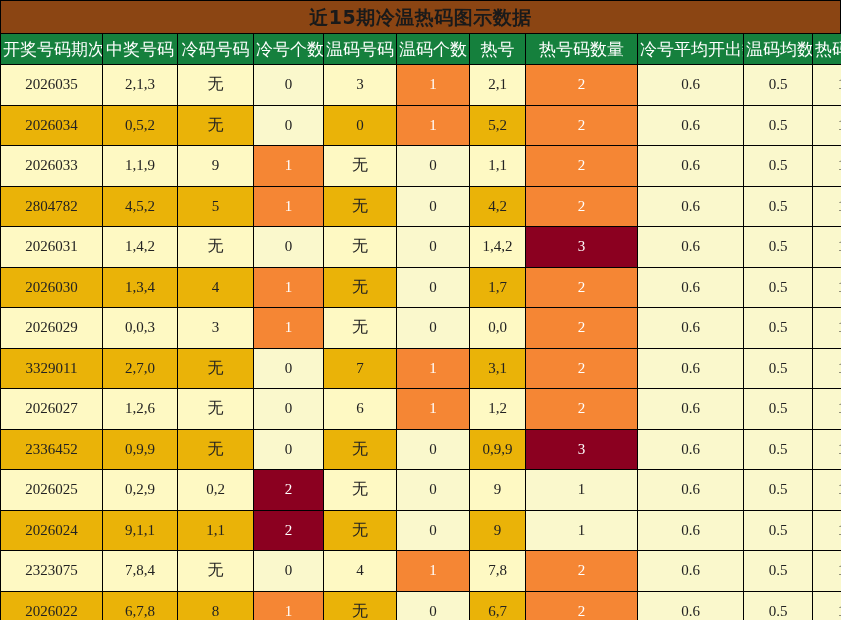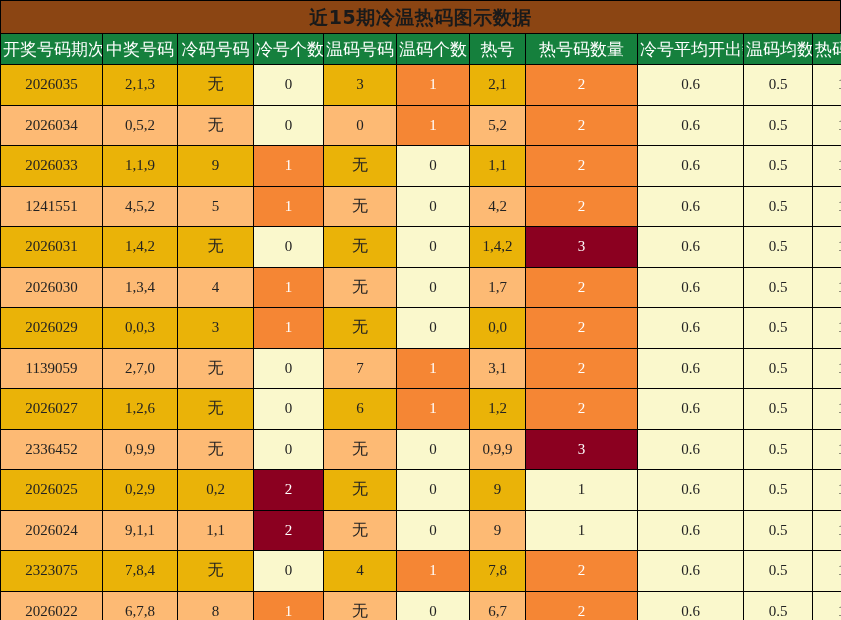--- a/index.html
+++ b/index.html
@@ -74,22 +74,22 @@
   }
 
   tbody td {
     height: 37.5px;
     font-size: 15px;
     color: #222222;
     font-family: "Liberation Serif", "DejaVu Serif", serif;
   }
 
   
-  tbody tr.row-even td.bg-plain { background: #eab308; }
-  tbody tr.row-odd  td.bg-plain { background: #fdba74; }
+  tbody tr.row-even td.bg-plain { background: #fef9c3; }
+  tbody tr.row-odd  td.bg-plain { background: #eab308; }
 
   
   td.bg-cream { background: #FAF8CC; color: #222222; }
   td.bg-orange { background: #F58634; color: #ffffff; }
   td.bg-darkred { background: #8B0020; color: #ffffff; }
 
   
   td.col-period { font-size: 15px; }
   td.cjk { font-family: "DejaVu Sans", "Liberation Sans", sans-serif; font-size: 16px; }
 </style>
@@ -166,21 +166,21 @@
             <td class="bg-orange">1</td>
             <td class="bg-plain cjk">无</td>
             <td class="bg-cream">0</td>
             <td class="bg-plain">1,1</td>
             <td class="bg-orange">2</td>
             <td class="bg-cream">0.6</td>
             <td class="bg-cream">0.5</td>
             <td class="bg-cream">1.9</td>
           </tr>
           <tr class="row-odd">
-            <td class="bg-plain col-period">1241551</td>
+            <td class="bg-plain col-period">2804782</td>
             <td class="bg-plain">4,5,2</td>
             <td class="bg-plain">5</td>
             <td class="bg-orange">1</td>
             <td class="bg-plain cjk">无</td>
             <td class="bg-cream">0</td>
             <td class="bg-plain">4,2</td>
             <td class="bg-orange">2</td>
             <td class="bg-cream">0.6</td>
             <td class="bg-cream">0.5</td>
             <td class="bg-cream">1.9</td>
@@ -218,21 +218,21 @@
             <td class="bg-orange">1</td>
             <td class="bg-plain cjk">无</td>
             <td class="bg-cream">0</td>
             <td class="bg-plain">0,0</td>
             <td class="bg-orange">2</td>
             <td class="bg-cream">0.6</td>
             <td class="bg-cream">0.5</td>
             <td class="bg-cream">1.9</td>
           </tr>
           <tr class="row-odd">
-            <td class="bg-plain col-period">1139059</td>
+            <td class="bg-plain col-period">3329011</td>
             <td class="bg-plain">2,7,0</td>
             <td class="bg-plain cjk">无</td>
             <td class="bg-cream">0</td>
             <td class="bg-plain">7</td>
             <td class="bg-orange">1</td>
             <td class="bg-plain">3,1</td>
             <td class="bg-orange">2</td>
             <td class="bg-cream">0.6</td>
             <td class="bg-cream">0.5</td>
             <td class="bg-cream">1.9</td>

